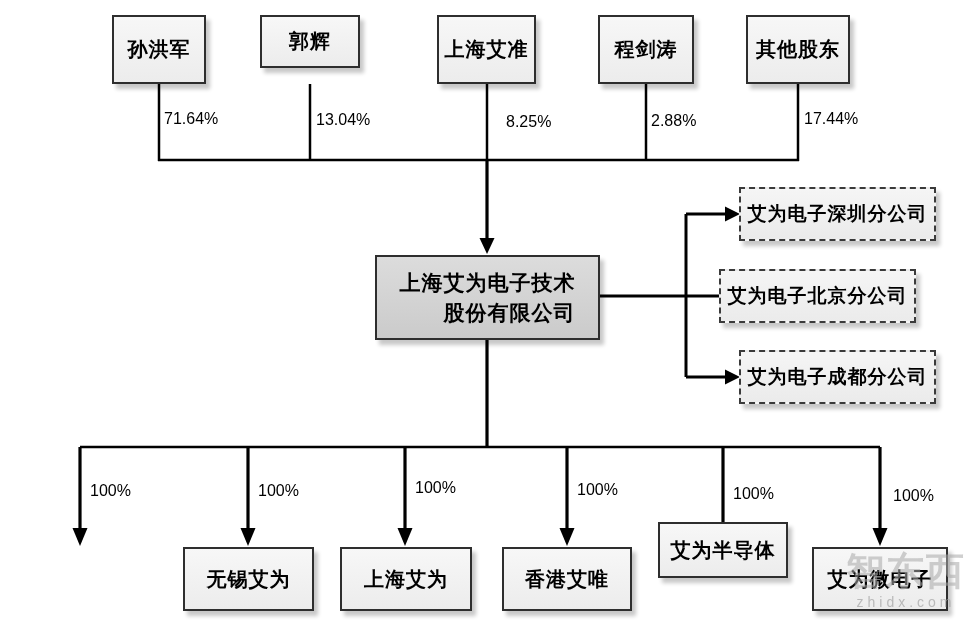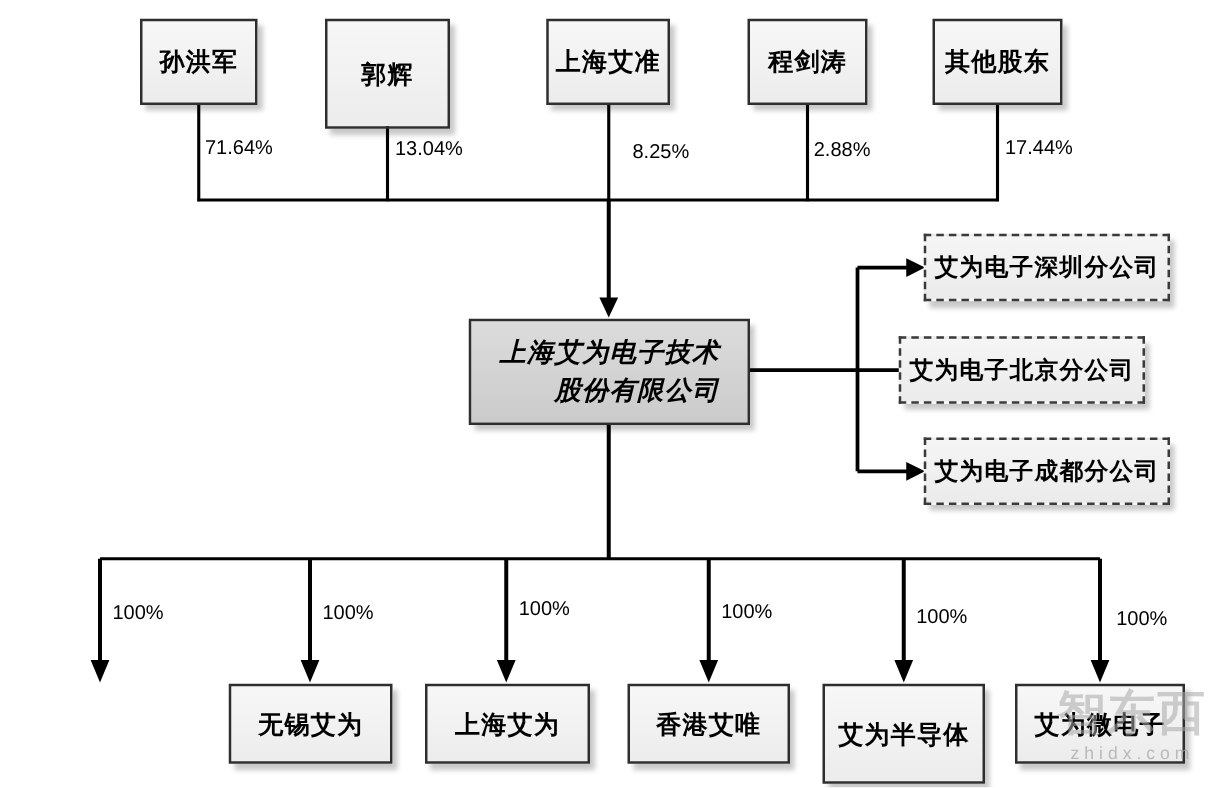--- a/index.html
+++ b/index.html
@@ -12,21 +12,21 @@
     position:absolute;z-index:2;
     display:flex;align-items:center;justify-content:center;text-align:right;
     background:linear-gradient(180deg,#f7f7f7 0%,#ececec 100%);
     border:2px solid #2e2e2e;
     box-shadow:4px 5px 4px rgba(0,0,0,0.22);
     font-weight:bold;font-size:20px;letter-spacing:1px;
     box-sizing:border-box;
   }
   .node.parent{
     background:linear-gradient(180deg,#dcdcdc 0%,#cbcbcb 100%);
-    font-size:21px;line-height:30px;font-style:italic;
+    font-size:21px;line-height:30px;
   }
   .node.dashed{
     border:2px dashed #3a3a3a;font-size:19px;
     background:linear-gradient(180deg,#f5f5f5 0%,#ebebeb 100%);
   }
   .pct{
     position:absolute;z-index:2;font-size:16px;font-weight:normal;
     letter-spacing:0;white-space:nowrap;
   }
   .watermark{
@@ -79,21 +79,21 @@
       <path d="M72.5,528 L87.5,528 L80,546 Z"></path>
       <path d="M240.5,528 L255.5,528 L248,546 Z"></path>
       <path d="M397.5,528 L412.5,528 L405,546 Z"></path>
       <path d="M559.5,528 L574.5,528 L567,546 Z"></path>
       <path d="M715.5,528 L730.5,528 L723,546 Z"></path>
       <path d="M872.5,528 L887.5,528 L880,546 Z"></path>
     </g>
   </svg>
 
   <div class="node" style="left:112px;top:15px;width:94px;height:69px">孙洪军</div>
-  <div class="node" style="left:260px;top:15px;width:100px;height:88px">郭辉</div>
+  <div class="node" style="left:260px;top:15px;width:100px;height:53px">郭辉</div>
   <div class="node" style="left:437px;top:15px;width:99px;height:69px">上海艾准</div>
   <div class="node" style="left:598px;top:15px;width:96px;height:69px">程剑涛</div>
   <div class="node" style="left:746px;top:15px;width:104px;height:69px">其他股东</div>
 
   <div class="pct" style="left:164px;top:110px">71.64%</div>
   <div class="pct" style="left:316px;top:111px">13.04%</div>
   <div class="pct" style="left:506px;top:113px">8.25%</div>
   <div class="pct" style="left:651px;top:112px">2.88%</div>
   <div class="pct" style="left:804px;top:110px">17.44%</div>
 
@@ -111,21 +111,21 @@
   <div class="pct" style="left:90px;top:482px">100%</div>
   <div class="pct" style="left:258px;top:482px">100%</div>
   <div class="pct" style="left:415px;top:479px">100%</div>
   <div class="pct" style="left:577px;top:481px">100%</div>
   <div class="pct" style="left:733px;top:485px">100%</div>
   <div class="pct" style="left:893px;top:487px">100%</div>
 
   <div class="node" style="left:183px;top:547px;width:131px;height:64px">无锡艾为</div>
   <div class="node" style="left:340px;top:547px;width:132px;height:64px">上海艾为</div>
   <div class="node" style="left:502px;top:547px;width:130px;height:64px">香港艾唯</div>
-  <div class="node" style="left:658px;top:547px;width:130px;height:80px">艾为半导体</div>
+  <div class="node" style="left:658px;top:522px;width:130px;height:56px">艾为半导体</div>
   <div class="node" style="left:812px;top:547px;width:136px;height:64px">艾为微电子</div>
 
   <div class="watermark">
     <div class="wm-logo">智东西</div>
     <div class="wm-site">zhidx.com</div>
   </div>
 
 </div>
 
 </body></html>

